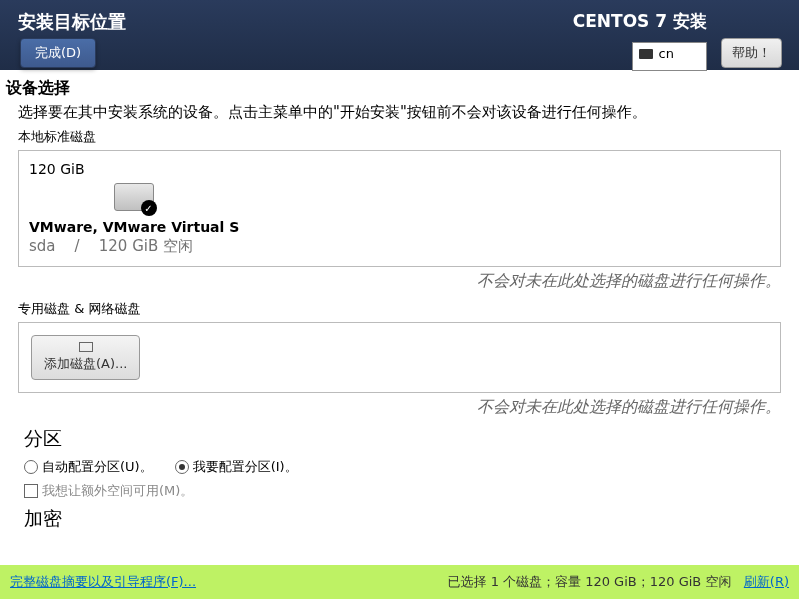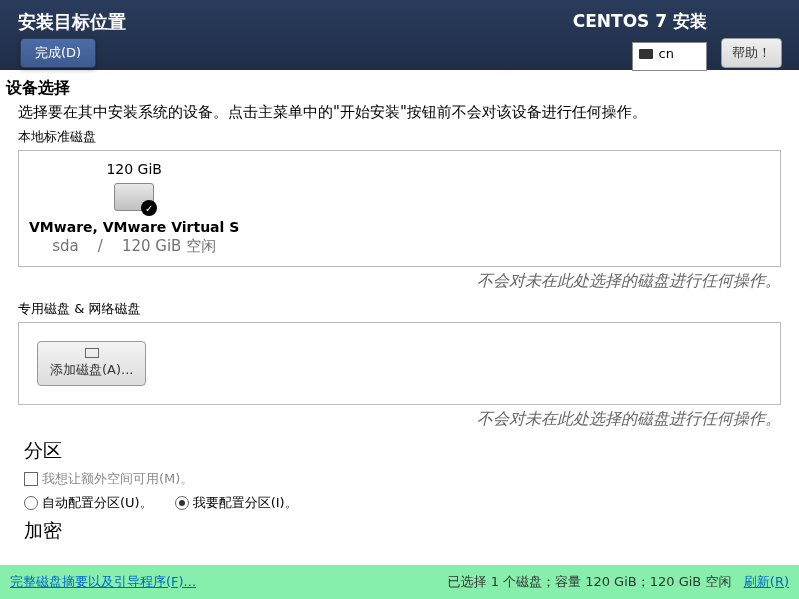--- a/index.html
+++ b/index.html
@@ -9,38 +9,38 @@
 .done-btn{position:absolute;left:20px;top:38px;background:linear-gradient(to bottom,#4a6da7,#3e5a8e);color:#fff;border:1px solid #2a3b5c;border-radius:4px;padding:5px 14px;font-size:13px;box-shadow:0 2px 4px rgba(0,0,0,0.3)}
 .installer-title{position:absolute;right:92px;top:10px;color:#fff;font-size:17px;font-weight:bold}
 .lang-box{position:absolute;right:92px;top:42px;background:#fff;border:1px solid #888;padding:3px 32px 9px 6px;font-size:13px;display:flex;align-items:center;gap:6px}
 .kbd-icon{width:14px;height:10px;background:#333;display:inline-block;border-radius:1px}
 .help-btn{position:absolute;right:17px;top:38px;background:linear-gradient(to bottom,#f0f0f0,#d8d8d8);border:1px solid #999;border-radius:4px;padding:5px 10px;font-size:13px;color:#333}
 .content{padding:8px 6px 0 6px}
 .section-title{font-size:16px;font-weight:bold;color:#000;margin-bottom:4px}
 .section-desc{font-size:15px;color:#000;margin:0 0 6px 12px}
 .subsection{font-size:13px;font-weight:normal;color:#000;margin:0 0 4px 12px}
 .disk-container{border:1px solid #bbb;margin:0 12px;padding:10px 10px;background:#fff}
-.disk-item{display:inline-block;text-align:center;min-width:200px}
+.disk-item{display:inline-block;text-align:left;min-width:200px}
 .disk-size{font-size:14px;color:#000;margin-bottom:6px}
 .disk-icon{width:40px;height:28px;background:linear-gradient(to bottom,#e8e8e8,#c0c0c0);border:1px solid #888;border-radius:3px;margin:0 auto 8px;position:relative}
 .disk-icon::after{content:"";position:absolute;right:-4px;bottom:-6px;width:16px;height:16px;background:#000;border-radius:50%}
 .check-mark{position:absolute;right:-1px;bottom:-3px;width:10px;height:10px;color:#fff;font-size:10px;z-index:2}
 .disk-name{font-size:14px;font-weight:bold;color:#000;margin-bottom:2px}
 .disk-info{font-size:15px;color:#737373}
 .note{text-align:right;font-size:16px;color:#666;font-style:italic;margin:4px 12px 8px 0}
-.add-disk-btn{display:inline-block;background:linear-gradient(to bottom,#f4f4f4,#dcdcdc);border:1px solid #999;border-radius:4px;padding:6px 12px;font-size:13px;color:#333;margin:8px}
+.add-disk-btn{display:inline-block;background:linear-gradient(to bottom,#f4f4f4,#dcdcdc);border:1px solid #999;border-radius:4px;padding:6px 12px;font-size:13px;color:#333;margin:2px}
 .add-disk-btn .small-icon{display:block;width:14px;height:10px;border:1px solid #666;margin:0 auto 3px}
 .other-title{font-size:16px;font-weight:bold;margin:12px 0 4px 6px}
 .part-label{font-size:19px;font-weight:normal;margin:0 0 6px 18px}
 .radio-row{margin:0 0 6px 18px;display:flex;align-items:center;gap:4px;font-size:13px}
 .radio{width:14px;height:14px;border:1px solid #666;border-radius:50%;display:inline-block;position:relative}
 .radio.checked::after{content:"";position:absolute;left:3px;top:3px;width:6px;height:6px;background:#333;border-radius:50%}
 .checkbox{width:14px;height:14px;border:1px solid #666;display:inline-block}
 .gray-text{color:#888}
-.footer{position:absolute;bottom:0;left:0;right:0;background:#86efac;padding:8px 10px;display:flex;justify-content:space-between;align-items:flex-start;font-size:13px}
+.footer{position:absolute;bottom:0;left:0;right:0;background:#bef264;padding:8px 10px;display:flex;justify-content:space-between;align-items:flex-start;font-size:13px}
 .link{color:#0066cc;text-decoration:underline;cursor:pointer}
 .footer-status{color:#333}
 </style>
 </head>
 <body>
 
 <div class="header">
   <div class="page-title">安装目标位置</div>
   <button class="done-btn">完成(D)</button>
   <div class="installer-title">CENTOS 7 安装</div>
@@ -76,29 +76,29 @@
   <div class="disk-container">
     <button class="add-disk-btn">
       <span class="small-icon"></span>
       <span>添加磁盘(A)...</span>
     </button>
   </div>
   <div class="note">不会对未在此处选择的磁盘进行任何操作。</div>
 
   <div class="part-label">分区</div>
   <div class="radio-row">
-    <span class="checkbox"></span>
-    <span class="gray-text">我想让额外空间可用(M)。</span>
-  </div>
-  <div class="radio-row">
     <span class="radio"></span>
     <span>自动配置分区(U)。</span>
     <span style="width:14px"></span>
     <span class="radio checked"></span>
     <span>我要配置分区(I)。</span>
+  </div>
+  <div class="radio-row">
+    <span class="checkbox"></span>
+    <span class="gray-text">我想让额外空间可用(M)。</span>
   </div>
   <div class="part-label" style="margin-top:6px">加密</div>
 </div>
 
 <div class="footer">
   <span class="link">完整磁盘摘要以及引导程序(F)...</span>
   <span>
     <span class="footer-status">已选择 1 个磁盘；容量 120 GiB；120 GiB 空闲</span>&nbsp;&nbsp;
     <span class="link">刷新(R)</span>
   </span>

